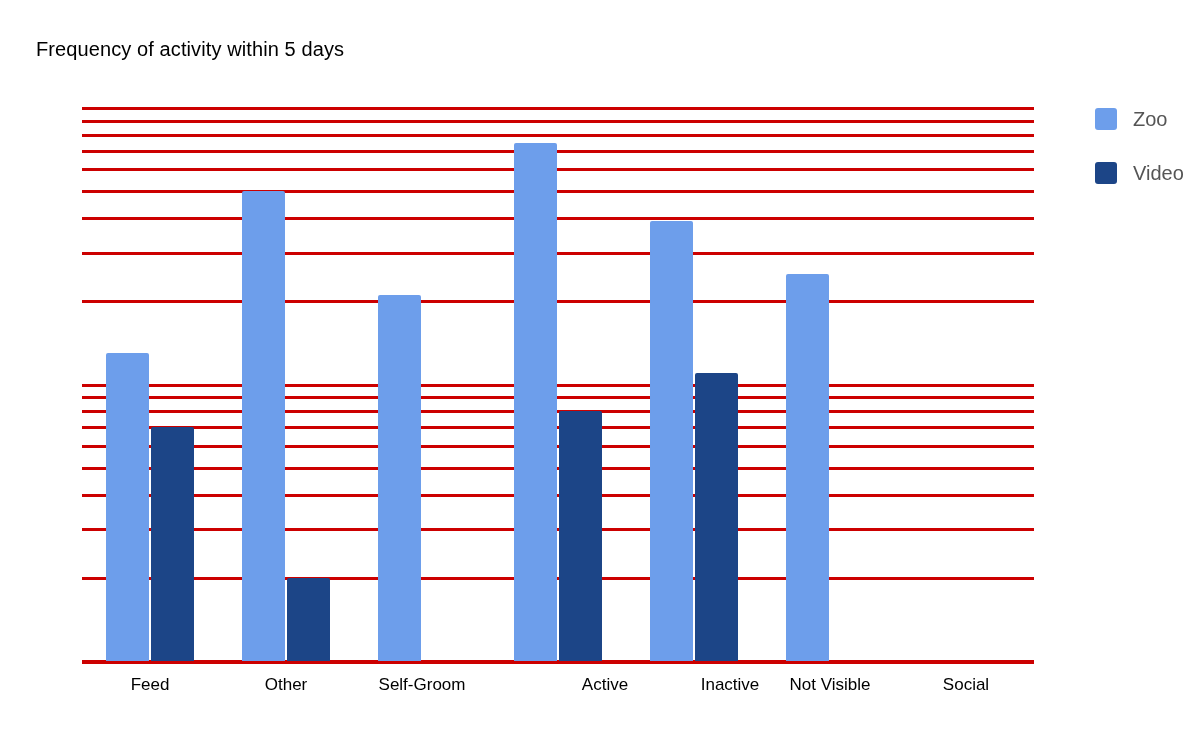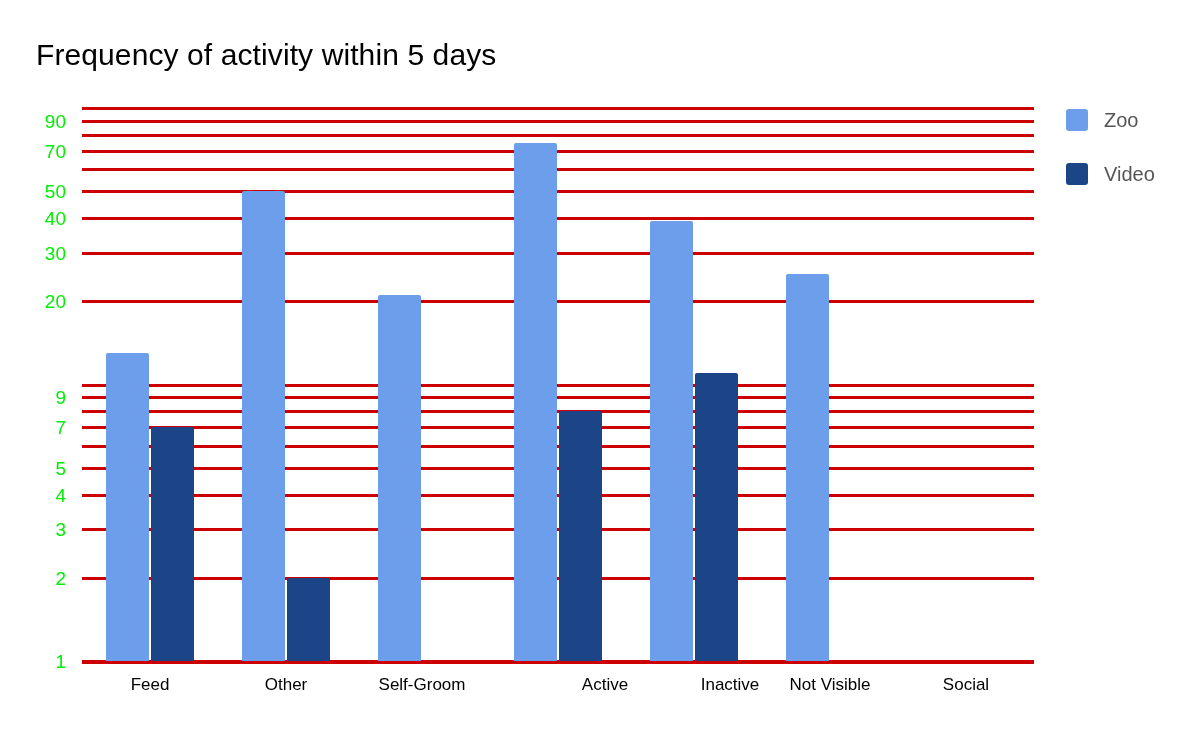--- a/index.html
+++ b/index.html
@@ -17,21 +17,21 @@
   #chart-root {
     position: absolute;
     left: 0; top: 0;
     width: 1200px;
     height: 742px;
   }
   #chart-title {
     position: absolute;
     left: 36px;
     top: 38px;
-    font-size: 30px;
+    font-size: 20px;
     font-weight: 400;
     color: #000000;
     letter-spacing: 0.1px;
     white-space: nowrap;
   }
   
   #plot-area {
     position: absolute;
     left: 82px;
     top: 108px;
@@ -99,23 +99,23 @@
   }
   
   #legend {
     position: absolute;
     left: 1066px;
     top: 108px;
     width: 130px;
   }
   .legend-row {
     display: flex;
-    align-items: center;
     height: 24px;
     margin-bottom: 30px;
+    margin-left: 29px;
   }
   .legend-swatch {
     width: 22px;
     height: 22px;
     border-radius: 3px;
     flex: none;
   }
   .legend-label {
     margin-left: 16px;
     font-size: 20px;
@@ -123,35 +123,20 @@
     white-space: nowrap;
   }
 </style>
 </head>
 <body>
 
 <div id="chart-root">
 
   <div id="chart-title">Frequency of activity within 5 days</div>
 
-  <div id="y-labels">
-      <div class="y-label" style="top: 12.6519px;">90</div>
-      <div class="y-label" style="top: 42.8304px;">70</div>
-      <div class="y-label" style="top: 83.2348px;">50</div>
-      <div class="y-label" style="top: 110.03px;">40</div>
-      <div class="y-label" style="top: 144.576px;">30</div>
-      <div class="y-label" style="top: 193.265px;">20</div>
-      <div class="y-label" style="top: 289.152px;">9</div>
-      <div class="y-label" style="top: 319.33px;">7</div>
-      <div class="y-label" style="top: 359.735px;">5</div>
-      <div class="y-label" style="top: 386.53px;">4</div>
-      <div class="y-label" style="top: 421.076px;">3</div>
-      <div class="y-label" style="top: 469.765px;">2</div>
-      <div class="y-label" style="top: 553px;">1</div>
-    </div>
 
   <div id="plot-area">
       <div class="gridline" style="top: -1px;"></div>
       <div class="gridline" style="top: 11.6519px;"></div>
       <div class="gridline" style="top: 25.7956px;"></div>
       <div class="gridline" style="top: 41.8304px;"></div>
       <div class="gridline" style="top: 60.3412px;"></div>
       <div class="gridline" style="top: 82.2348px;"></div>
       <div class="gridline" style="top: 109.03px;"></div>
       <div class="gridline" style="top: 143.576px;"></div>

